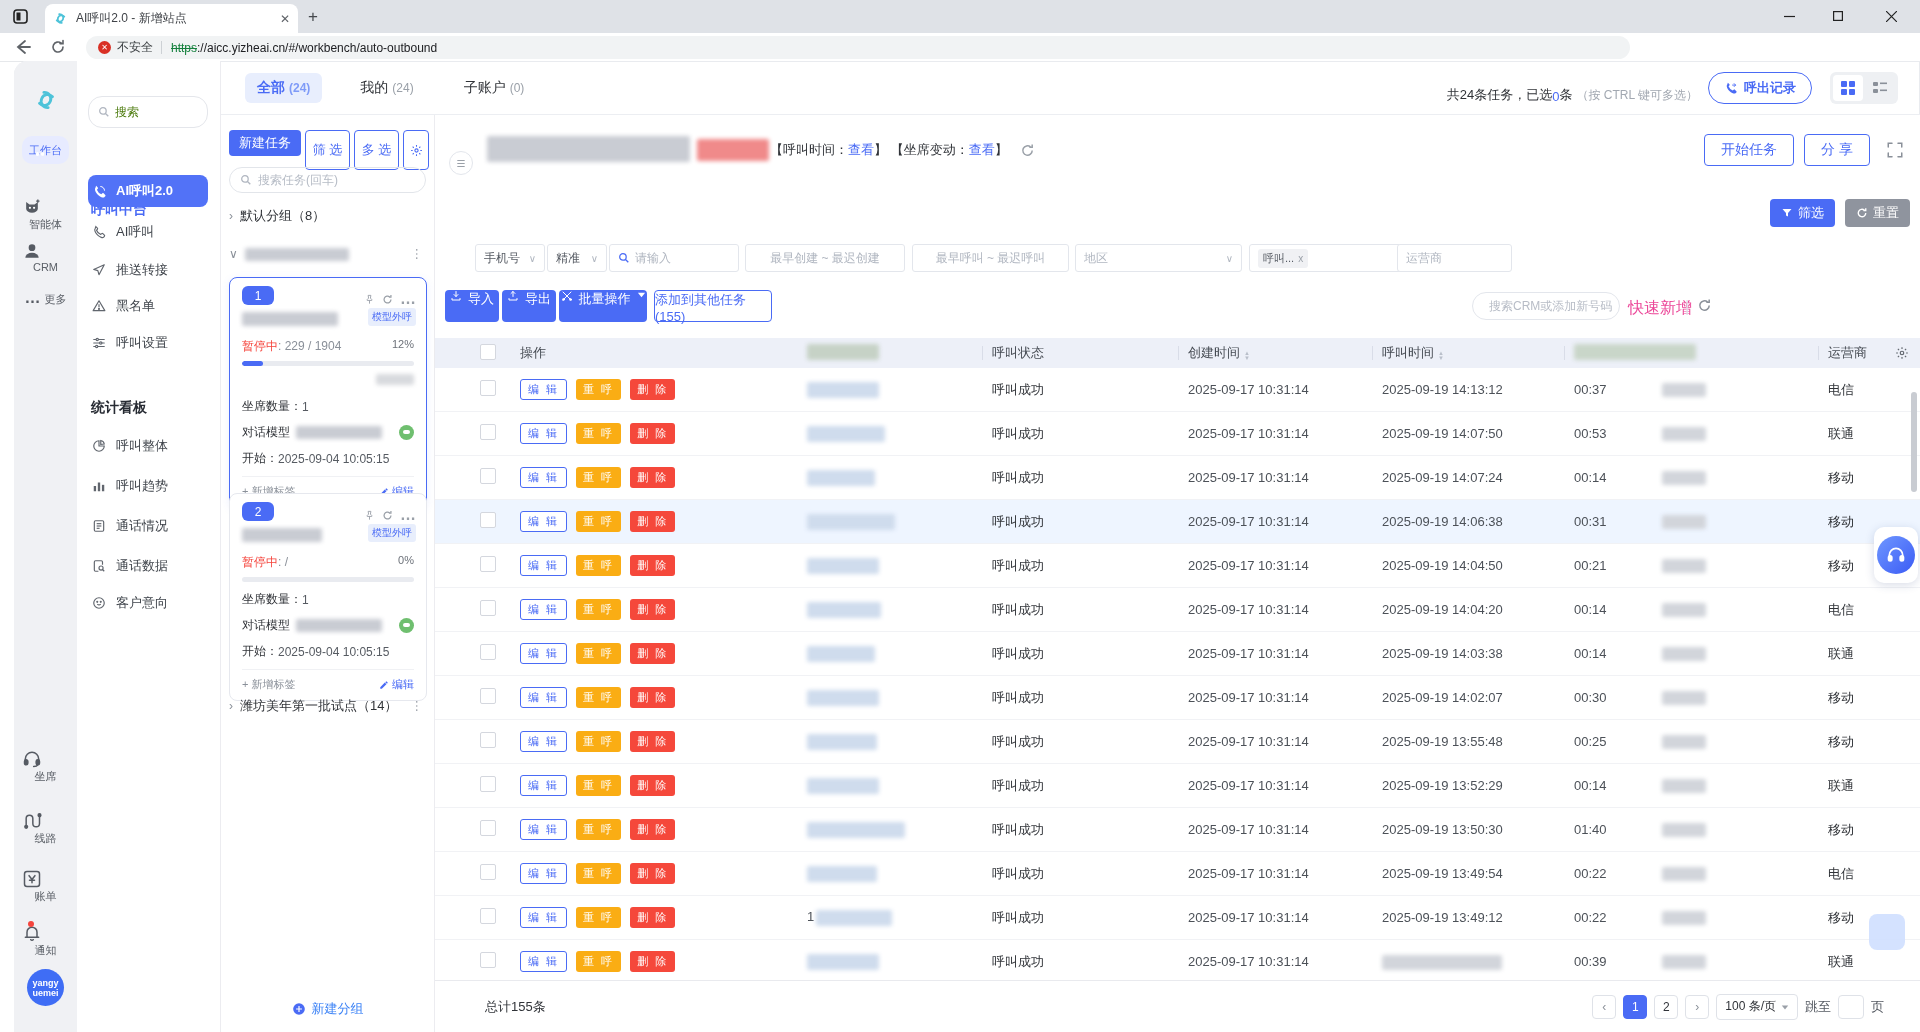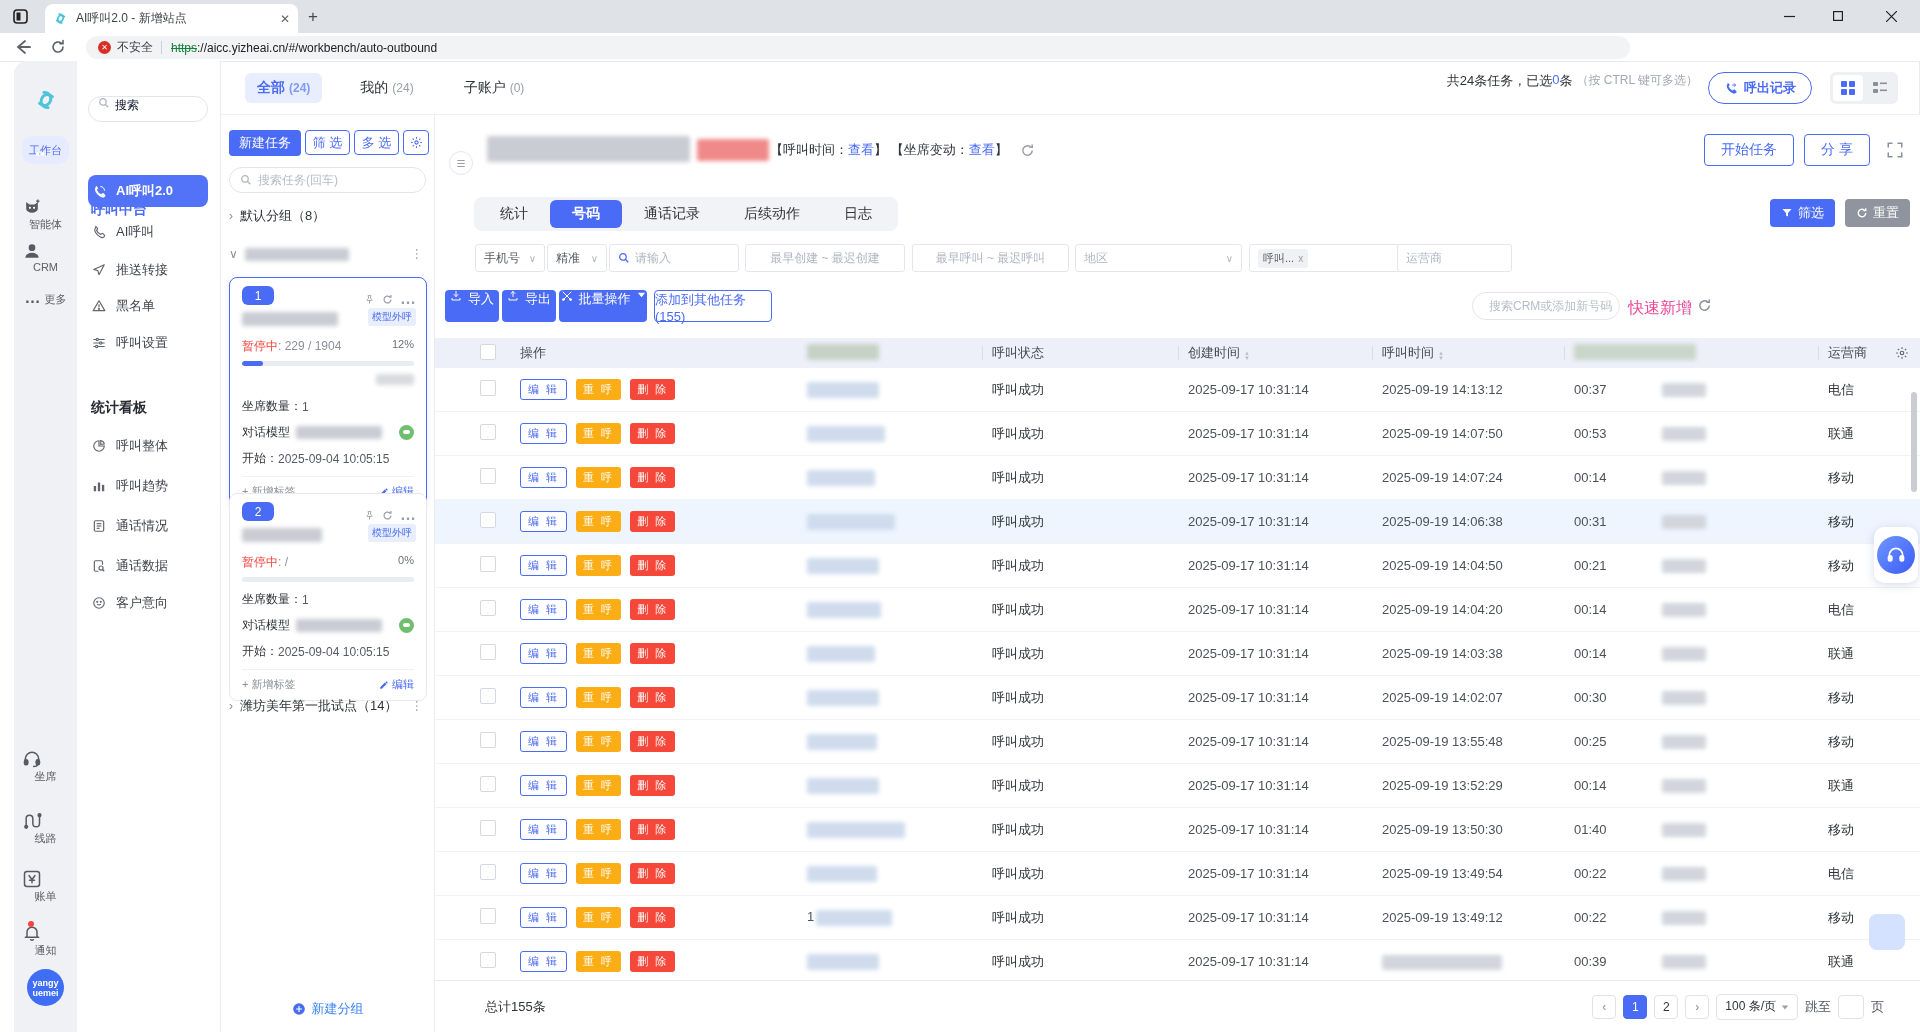--- a/index.html
+++ b/index.html
@@ -40,49 +40,49 @@
   .rail-item{position:absolute;left:8px;width:47px;text-align:center;color:#5c6168;font-size:11px}
   .rail-item .ric{margin:0 auto 3px;width:20px;height:20px;color:#565b63}
   .rail-active{background:#e7ebff;border-radius:10px;padding:7px 0 6px;color:#4a6bf5}
   .bot-circle{width:22px;height:22px;border-radius:50%;background:#5b7cfa;margin:0 auto 3px;position:relative}
   .bot-circle i{position:absolute;top:8px;width:3px;height:4px;border-radius:2px;background:#fff}
   .rail-avatar{position:absolute;left:13px;width:37px;height:37px;border-radius:50%;background:#3f6df5;color:#fff;
                font-size:9px;line-height:10px;display:flex;flex-direction:column;align-items:center;justify-content:center;font-weight:bold}
   .red-dot{position:absolute;right:12px;top:-2px;width:6px;height:6px;border-radius:50%;background:#f5453d}
   
   #menu{width:143px;background:#fff;border-right:1px solid #ececf0;position:relative;flex:none}
-  .menu-search{position:absolute;left:11px;top:35px;width:120px;height:26px;border:1px solid #e4e6eb;border-radius:14px;
-               display:flex;align-items:flex-start;padding:0 9px;box-sizing:border-box;gap:5px;color:#0f172a;font-size:12px}
+  .menu-search{position:absolute;left:11px;top:35px;width:120px;height:32px;border:1px solid #e4e6eb;border-radius:14px;
+               display:flex;align-items:center;padding:0 9px;box-sizing:border-box;gap:5px;color:#4d7c0f;font-size:12px}
   .menu-title{position:absolute;left:14px;font-size:14px;font-weight:bold}
   .menu-item{position:absolute;left:11px;width:120px;height:26px;display:flex;align-items:center;gap:9px;
              font-size:13px;color:#3f444b;padding-left:4px;box-sizing:border-box}
   .menu-item .mic{width:15px;height:15px;color:#61666e;flex:none}
   .menu-active{background:#5272f7;border-radius:8px;height:32px;color:#fff;font-weight:bold}
   .menu-active .mic{color:#fff}
   
   #rightwrap{flex:1;display:flex;flex-direction:column;min-width:0}
   #topbar{height:54px;border-bottom:1px solid #eceef2;display:flex;align-items:center;padding:0 22px 0 24px;box-sizing:border-box;flex:none}
   .top-tab{display:flex;align-items:baseline;gap:4px;margin-right:26px;font-size:14px;color:#303338;padding:6px 12px;border-radius:6px}
   .top-tab .cnt{font-size:12px;color:#9aa0a8}
   .top-tab.active{background:#e8eefd;color:#4a6bf5;font-weight:bold}
   .top-tab.active .cnt{color:#7f9bf8}
-  .summary{margin-left:auto;font-size:13px;color:#303338;display:flex;align-items:flex-start;white-space:nowrap}
+  .summary{margin-left:auto;font-size:13px;color:#303338;display:flex;align-items:flex-end;white-space:nowrap}
   .summary .blue{color:#4a6bf5}
   .summary .hint{font-size:12px;color:#a2a8b1;margin:0 10px 0 4px}
   .calllog{display:flex;align-items:center;gap:6px;border:1px solid #4a6bf5;color:#4a6bf5;border-radius:16px;
            height:30px;padding:0 15px;font-size:13px;font-weight:bold}
   .viewtoggle{margin-left:18px;background:#eef0f3;border-radius:6px;height:32px;display:flex;align-items:center;padding:3px;box-sizing:border-box;gap:2px}
   .vt{width:30px;height:26px;display:flex;align-items:center;justify-content:center;border-radius:4px;color:#8a9099}
   .vt.active{background:#fff;color:#4a6bf5}
   #bodyrow{flex:1;display:flex;min-height:0}
   
   #tasks{width:213px;border-right:1px solid #ececf0;position:relative;flex:none;background:#fff}
   .tp-btns{position:absolute;left:8px;top:15px;display:flex;gap:4px}
   .btn-blue{background:#4a6bf5;color:#fff;border-radius:4px;font-size:13px;display:flex;align-items:center;justify-content:center;height:26px}
-  .btn-ghost{border:1px solid #4a6bf5;color:#4a6bf5;border-radius:4px;font-size:13px;display:flex;align-items:center;justify-content:center;height:25px;box-sizing:border-box;background:#fff}
+  .btn-ghost{border:1px solid #4a6bf5;color:#4a6bf5;border-radius:4px;font-size:13px;display:flex;align-items:center;justify-content:center;height:40px;box-sizing:border-box;background:#fff}
   .tp-search{position:absolute;left:8px;top:52px;width:197px;height:26px;border:1px solid #e2e5ea;border-radius:14px;
              display:flex;align-items:center;gap:6px;padding:0 10px;box-sizing:border-box;color:#b6bcc6;font-size:12px}
   .grp{position:absolute;left:8px;width:197px;display:flex;align-items:center;gap:7px;font-size:13px;color:#303338}
   .grp .chev{color:#8a9099;font-size:12px}
   .grp .more{margin-left:auto;color:#8a9099}
   .blurblock{background:#c9ccd3;border-radius:2px;filter:blur(2px)}
   .card{position:absolute;left:8px;width:198px;background:#fff;border:1px solid #e6e8ee;border-radius:8px;box-sizing:border-box;padding:8px 12px}
   .card.sel{border:1.5px solid #4a6bf5;box-shadow:0 2px 8px rgba(74,107,245,.10)}
   .card-num{background:#4a6bf5;color:#fff;border-radius:6px;font-size:12px;width:32px;height:19px;display:flex;align-items:center;justify-content:center}
   .card-icons{position:absolute;right:10px;top:12px;display:flex;gap:7px;color:#9aa0a8;align-items:center}
@@ -632,27 +632,20 @@
             <span class="btn-outline-lg">开始任务</span>
             <span class="btn-outline-lg">分 享</span>
             <span style="margin-left:6px">
               <svg width="18" height="18" viewBox="0 0 24 24" fill="none" stroke="#8a9099" stroke-width="2" stroke-linecap="round">
                   <path d="M3 8 V3 h5 M16 3 h5 v5 M21 16 v5 h-5 M8 21 H3 v-5"></path>
                 </svg>
             </span>
           </div>
         </div>
 
-        <div class="d-tabs">
-          <span class="d-tab">统计</span>
-          <span class="d-tab active">号码</span>
-          <span class="d-tab">通话记录</span>
-          <span class="d-tab">后续动作</span>
-          <span class="d-tab">日志</span>
-        </div>
         <div class="fr-btns" style="left:1335px">
           <span class="btn-filter">
             <svg width="12" height="12" viewBox="0 0 24 24" fill="#fff">
                 <path d="M3 4 h18 l-7 8 v7 l-4-2 v-5z"></path>
               </svg>
             <span>筛选</span>
           </span>
           <span class="btn-reset">
             <svg width="12" height="12" viewBox="0 0 16 16" fill="none" stroke="#fff" stroke-width="1.8">
                 <path d="M13 8a5 5 0 1 1-1.8-3.8"></path>

